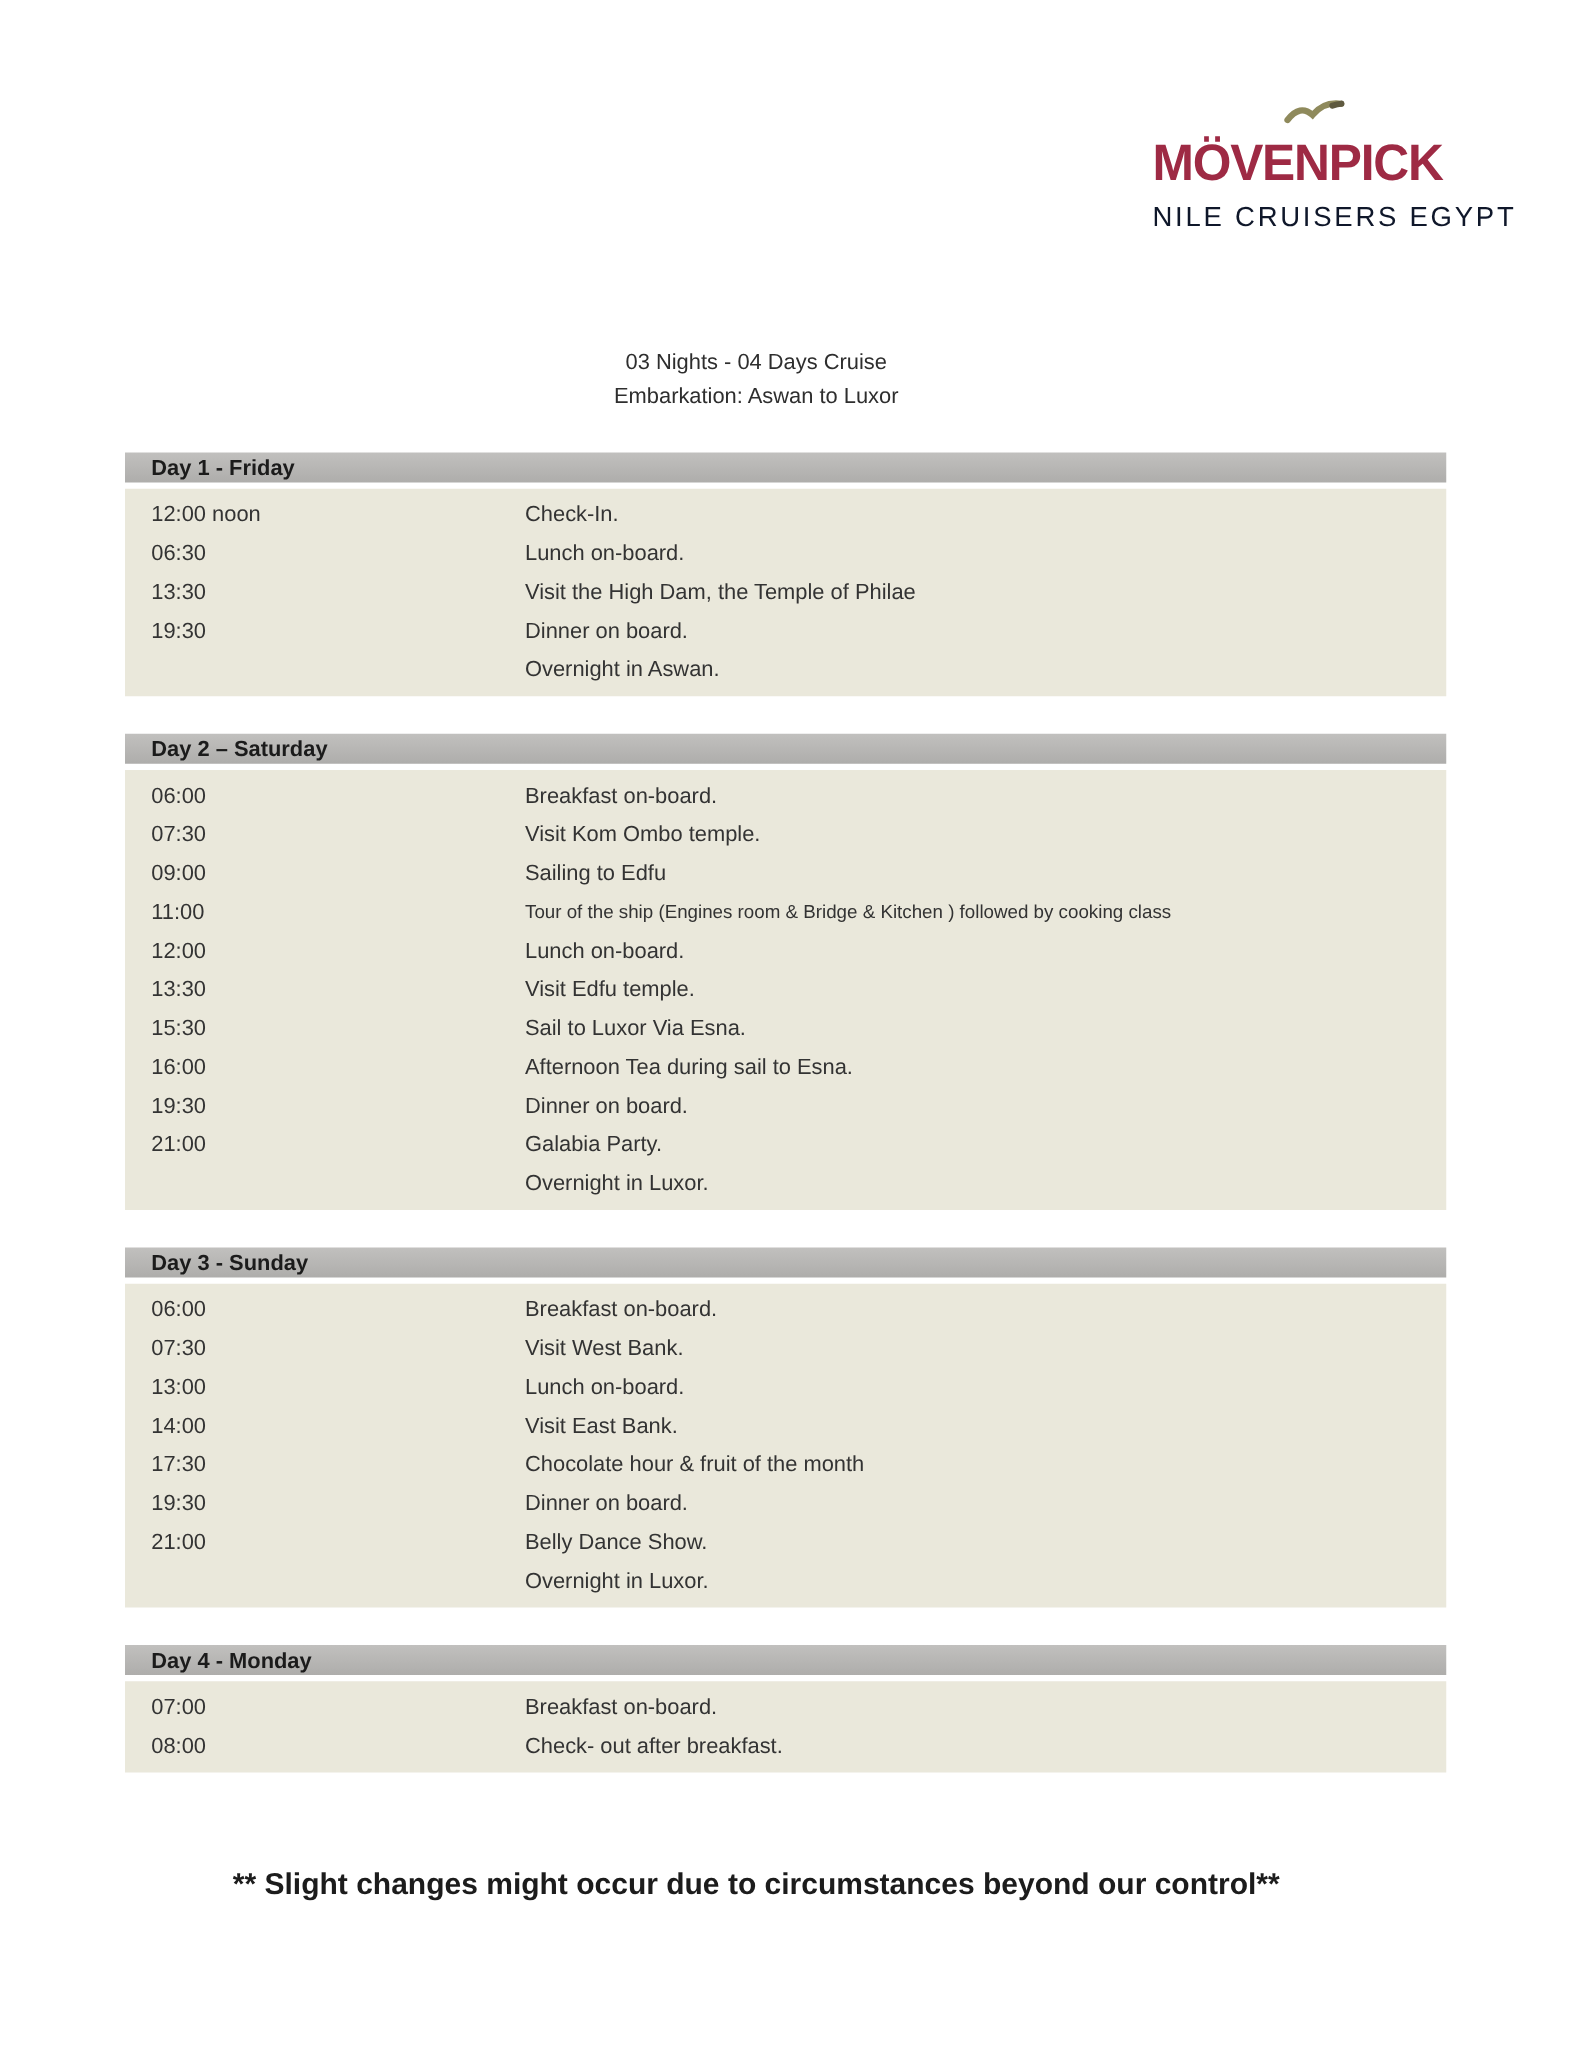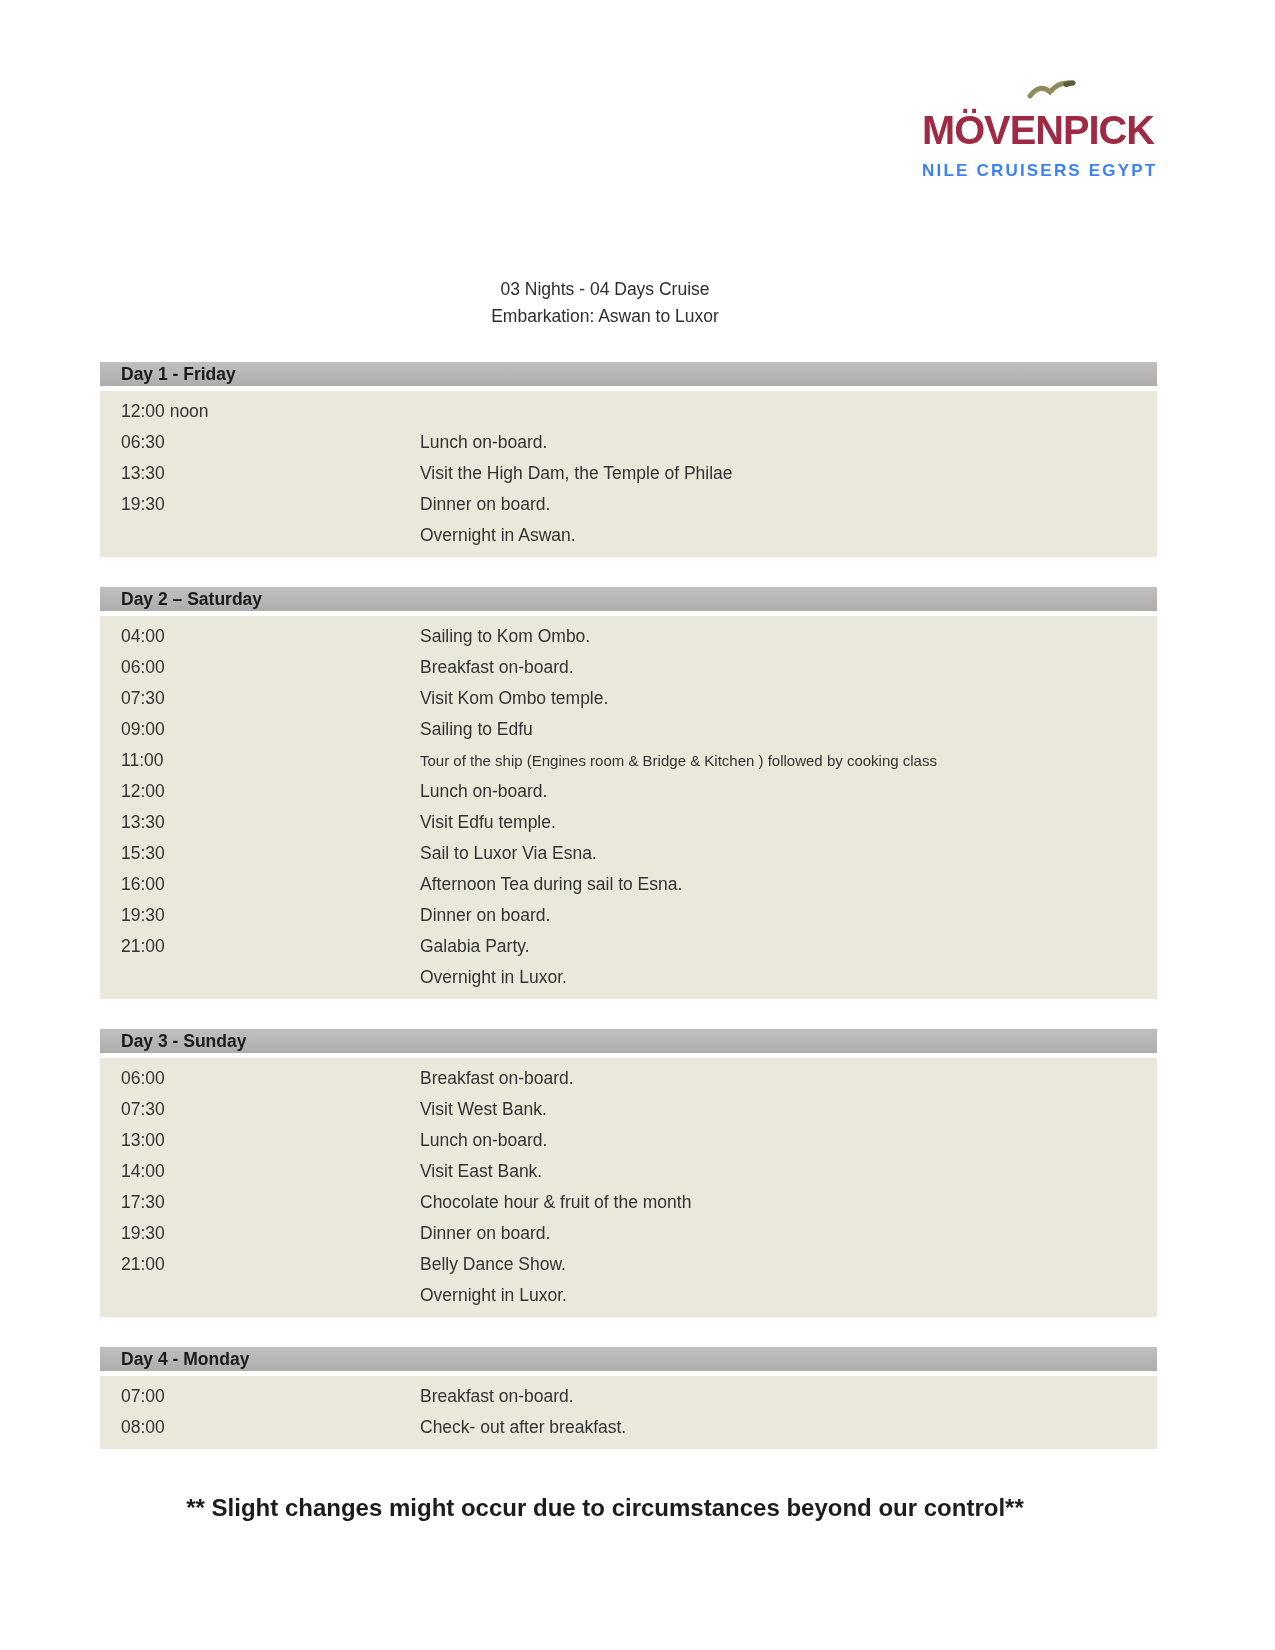--- a/index.html
+++ b/index.html
@@ -29,24 +29,24 @@
     font-weight: bold;
     letter-spacing: -1px;
     line-height: 1.05;
     color: #9e2a44;
     transform: scaleX(0.97);
     transform-origin: left center;
     white-space: nowrap;
   }
   .logo-subtitle {
     margin-top: 9px;
-    font-size: 17px;
-    font-weight: bold;
+    font-size: 22px;
+    font-weight: normal;
     letter-spacing: 2.2px;
-    color: #3b82f6;
+    color: #0f172a;
     white-space: nowrap;
   }
 
   
   .title-block {
     position: absolute;
     top: 276px; left: 100px; width: 1010px;
     text-align: center;
     font-size: 17.5px;
     line-height: 27px;
@@ -120,20 +120,21 @@
     <div class="title-line">03 Nights - 04 Days Cruise</div>
     <div class="title-line">Embarkation: Aswan to Luxor</div>
   </section>
 
   <main class="itinerary" id="itinerary">
   <section class="day">
     <div class="day-header">Day 1 - Friday</div>
     <div class="day-rows">
   <div class="row">
     <span class="time">12:00 noon</span>
+    <span class="activity">Check-In.</span>
   </div>
 
   <div class="row">
     <span class="time">06:30</span>
     <span class="activity">Lunch on-board.</span>
   </div>
 
   <div class="row">
     <span class="time">13:30</span>
     <span class="activity">Visit the High Dam, the Temple of Philae</span>
@@ -148,24 +149,20 @@
   <div class="row">
     <span class="time"></span>
     <span class="activity">Overnight in Aswan.</span>
   </div>
 </div>
   </section>
 
   <section class="day">
     <div class="day-header">Day 2 – Saturday</div>
     <div class="day-rows">
-  <div class="row">
-    <span class="time">04:00</span>
-    <span class="activity">Sailing to Kom Ombo.</span>
-  </div>
 
   <div class="row">
     <span class="time">06:00</span>
     <span class="activity">Breakfast on-board.</span>
   </div>
 
   <div class="row">
     <span class="time">07:30</span>
     <span class="activity">Visit Kom Ombo temple.</span>
   </div>

